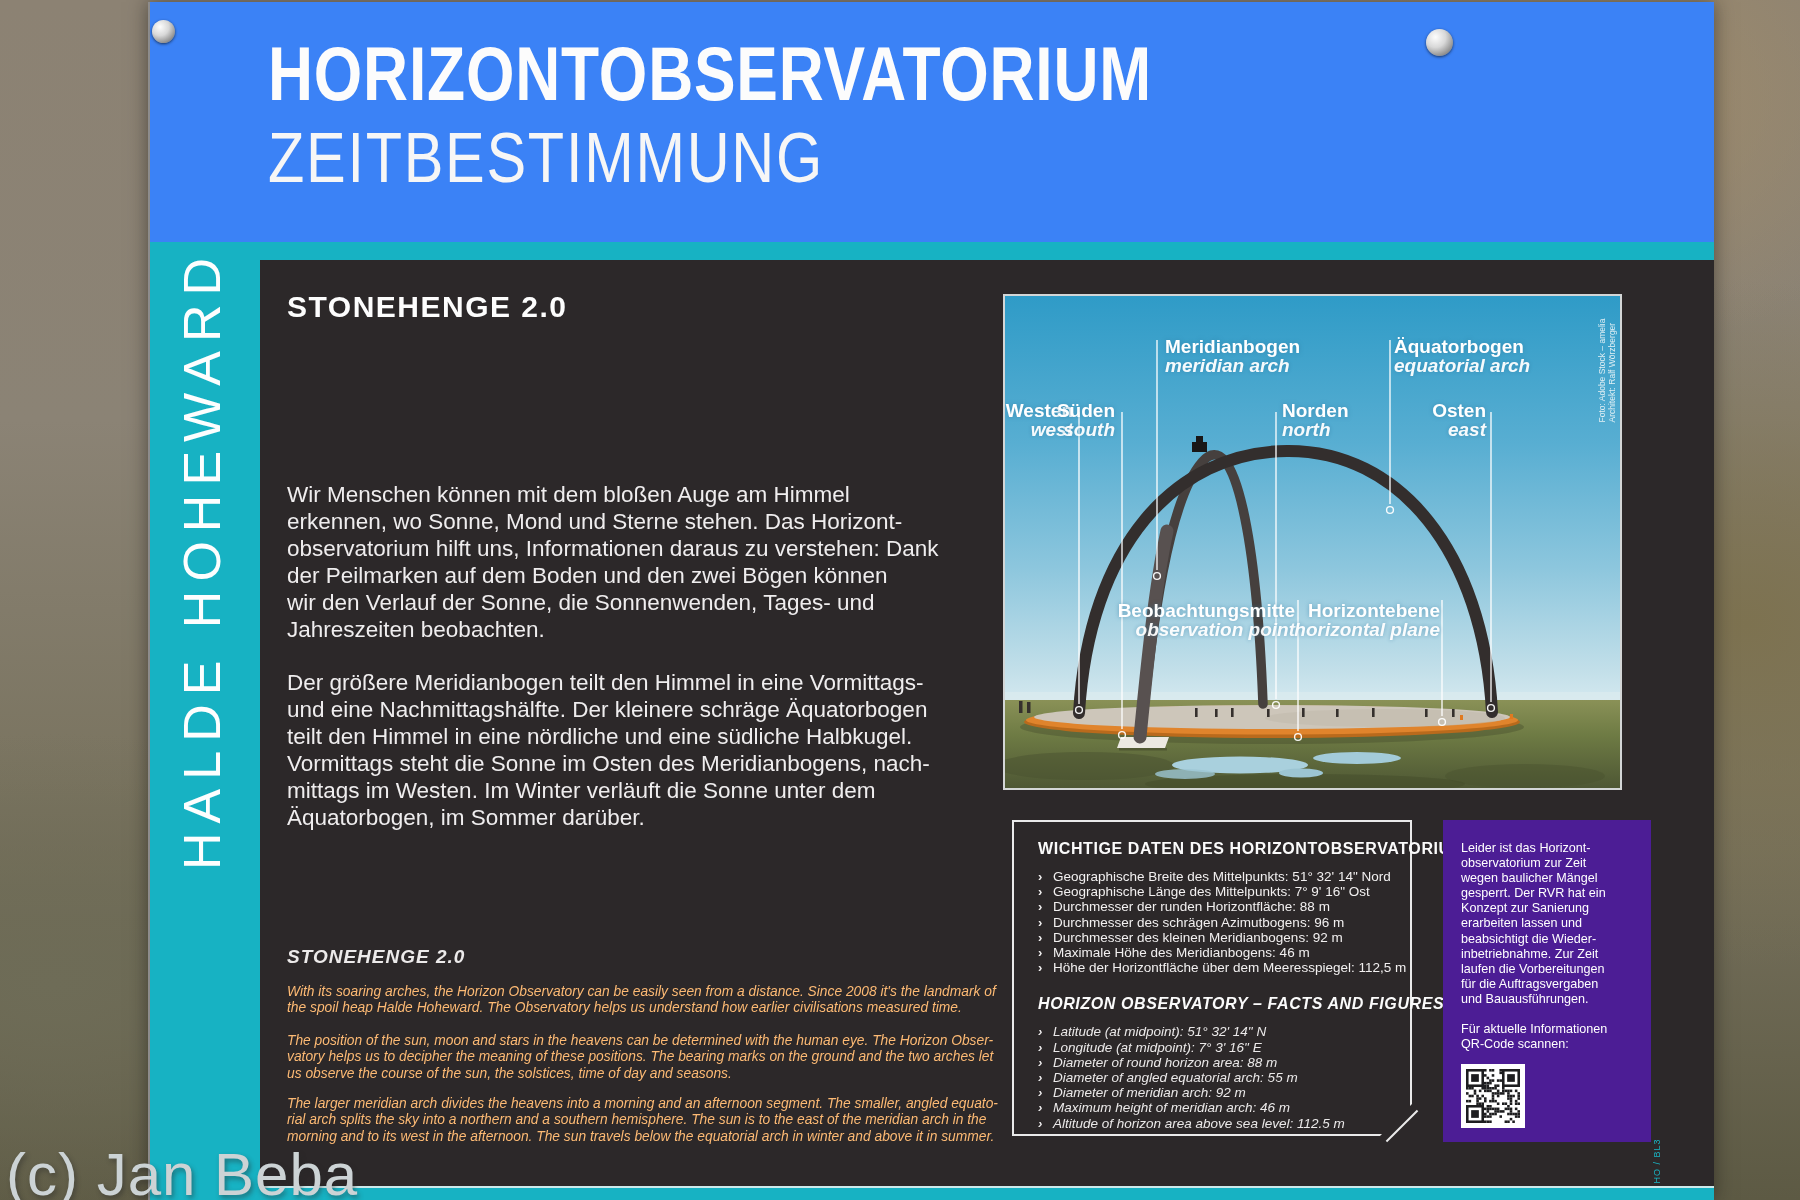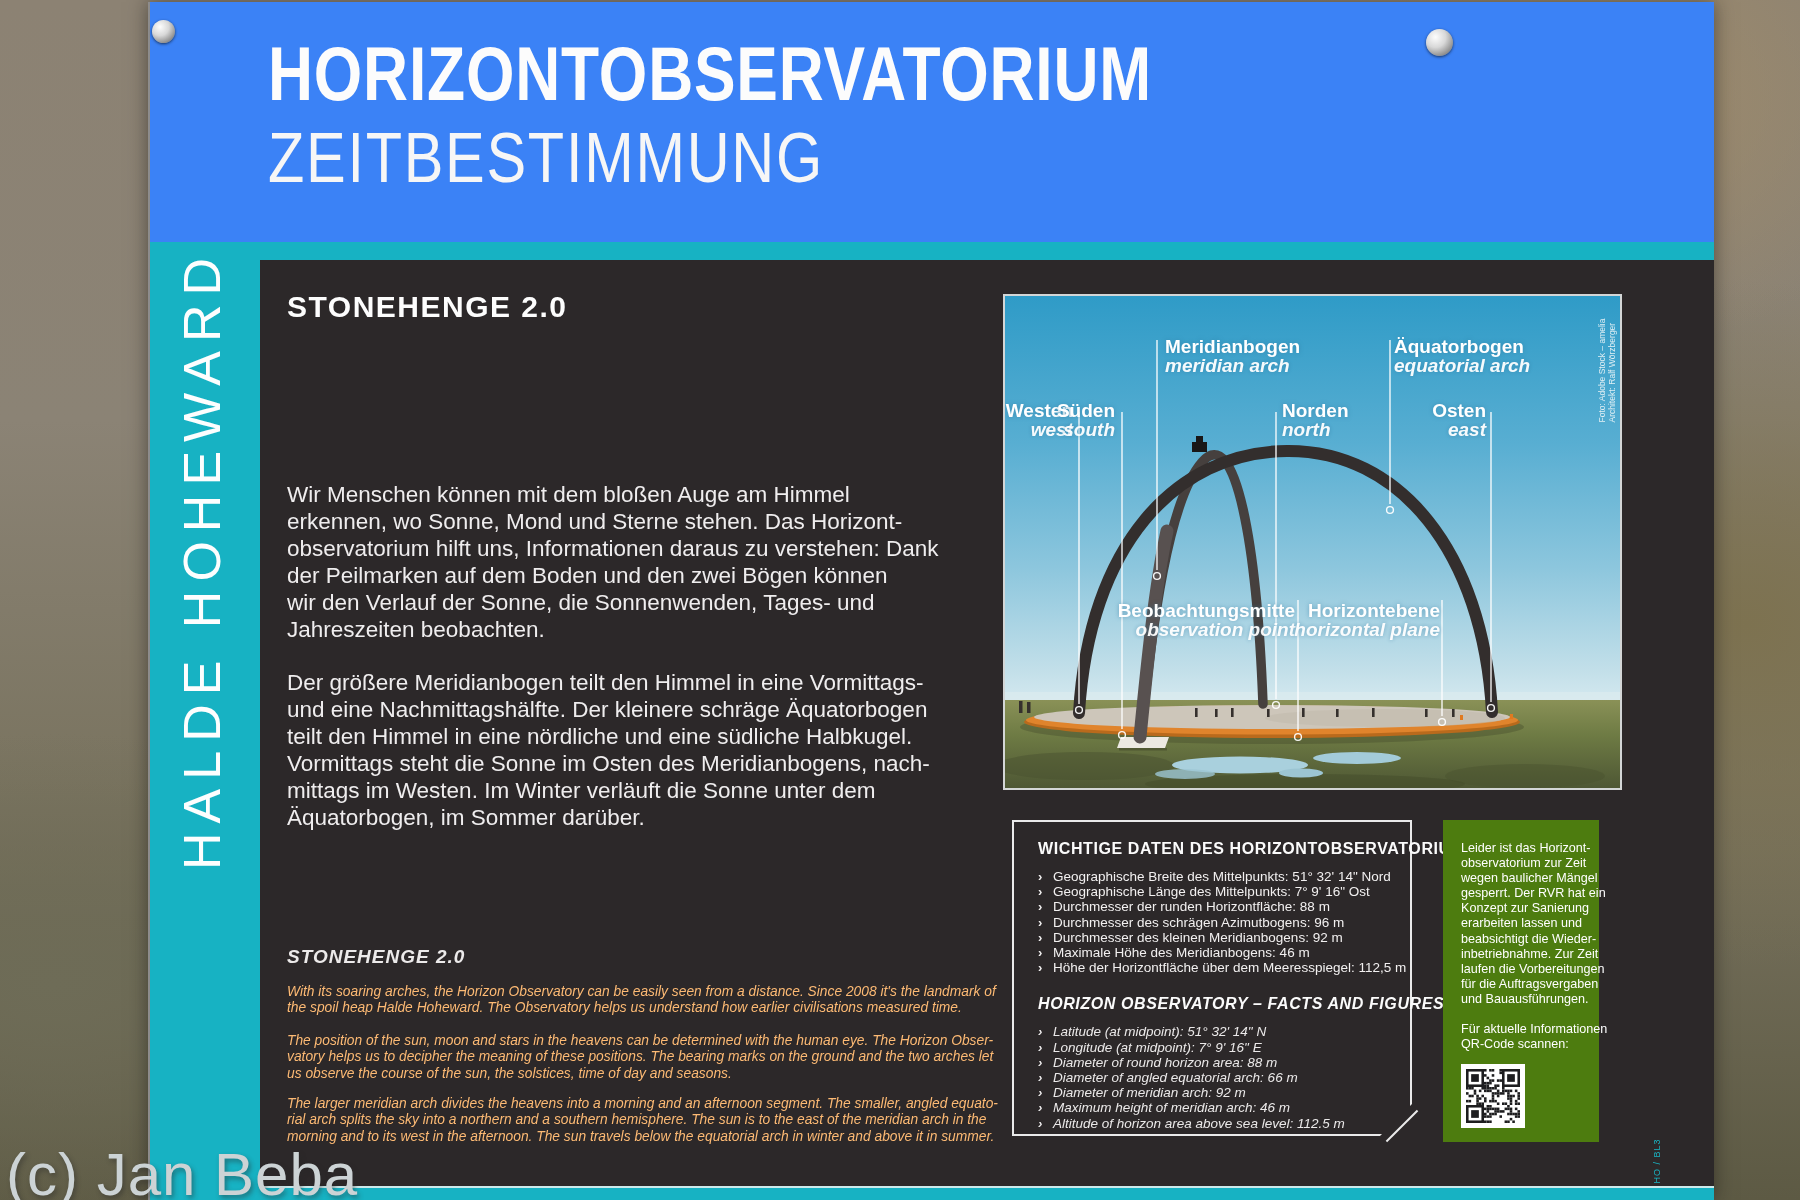--- a/index.html
+++ b/index.html
@@ -65,21 +65,21 @@
   .facts-box::after{content:"";position:absolute;right:-14px;bottom:7px;width:44px;height:2px;
     background:#eaeaea;transform:rotate(-45deg);}
   .facts-box-mask{position:absolute;right:-2px;bottom:-2px;width:32px;height:32px;background:#2c2829;
     clip-path:polygon(100% 0,100% 100%,0 100%);}
   .facts-h{font-size:16px;font-weight:700;letter-spacing:.6px;color:#fbfbfb;margin:0 0 11px 0;white-space:pre;}
   .facts-h.en{font-style:italic;margin:20px 0 11px 0;}
   .fact-row{display:flex;color:#f2f0f0;font-size:13.5px;line-height:15.2px;white-space:pre;}
   .fact-row .blt{width:15px;font-weight:700;font-size:13px;flex:none;}
   .fact-row.en{font-style:italic;color:#ebe9e9;}
   
-  .notice{position:absolute;left:1293px;top:818px;width:156px;height:322px;background:#4d7c0f;
+  .notice{position:absolute;left:1293px;top:818px;width:208px;height:322px;background:#4c1d95;
     box-sizing:border-box;padding:21px 18px;}
   .notice-text{color:#ffffff;font-size:12.6px;line-height:15.1px;white-space:pre;}
   .qr-caption{color:#ffffff;font-size:12.6px;line-height:15.1px;white-space:pre;margin-top:15px;}
   .qr-box{margin-top:12px;width:64px;height:64px;background:#ffffff;position:relative;}
   .qr-box svg{position:absolute;left:5px;top:5px;}
   
   .watermark{position:absolute;left:6px;top:1140px;font-size:60px;font-weight:400;color:#ccd3d5;
     letter-spacing:1px;text-shadow:2px 3px 5px rgba(40,40,40,.45);z-index:60;white-space:pre;}
 </style>
 </head>
@@ -205,23 +205,23 @@
       <div class="facts-h">WICHTIGE DATEN DES HORIZONTOBSERVATORIUMS</div>
       <div class="fact-row"><span class="blt">›</span><span>Geographische Breite des Mittelpunkts: 51° 32' 14" Nord</span></div>
       <div class="fact-row"><span class="blt">›</span><span>Geographische Länge des Mittelpunkts: 7° 9' 16" Ost</span></div>
       <div class="fact-row"><span class="blt">›</span><span>Durchmesser der runden Horizontfläche: 88 m</span></div>
       <div class="fact-row"><span class="blt">›</span><span>Durchmesser des schrägen Azimutbogens: 96 m</span></div>
       <div class="fact-row"><span class="blt">›</span><span>Durchmesser des kleinen Meridianbogens: 92 m</span></div>
       <div class="fact-row"><span class="blt">›</span><span>Maximale Höhe des Meridianbogens: 46 m</span></div>
       <div class="fact-row"><span class="blt">›</span><span>Höhe der Horizontfläche über dem Meeresspiegel: 112,5 m</span></div>
       <div class="facts-h en">HORIZON OBSERVATORY – FACTS AND FIGURES</div>
       <div class="fact-row en"><span class="blt">›</span><span>Latitude (at midpoint): 51° 32' 14" N</span></div>
-      <div class="fact-row en"><span class="blt">›</span><span>Longitude (at midpoint): 7° 9' 16" E</span></div>
+      <div class="fact-row en"><span class="blt">›</span><span>Longitude (at midpoint): 7° 3' 16" E</span></div>
       <div class="fact-row en"><span class="blt">›</span><span>Diameter of round horizon area: 88 m</span></div>
-      <div class="fact-row en"><span class="blt">›</span><span>Diameter of angled equatorial arch: 66 m</span></div>
+      <div class="fact-row en"><span class="blt">›</span><span>Diameter of angled equatorial arch: 55 m</span></div>
       <div class="fact-row en"><span class="blt">›</span><span>Diameter of meridian arch: 92 m</span></div>
       <div class="fact-row en"><span class="blt">›</span><span>Maximum height of meridian arch: 46 m</span></div>
       <div class="fact-row en"><span class="blt">›</span><span>Altitude of horizon area above sea level: 112.5 m</span></div>
       <div class="facts-box-mask"></div>
     </div>
 
     <div class="notice">
       <div class="notice-text">Leider ist das Horizont-
 observatorium zur Zeit
 wegen baulicher Mängel

